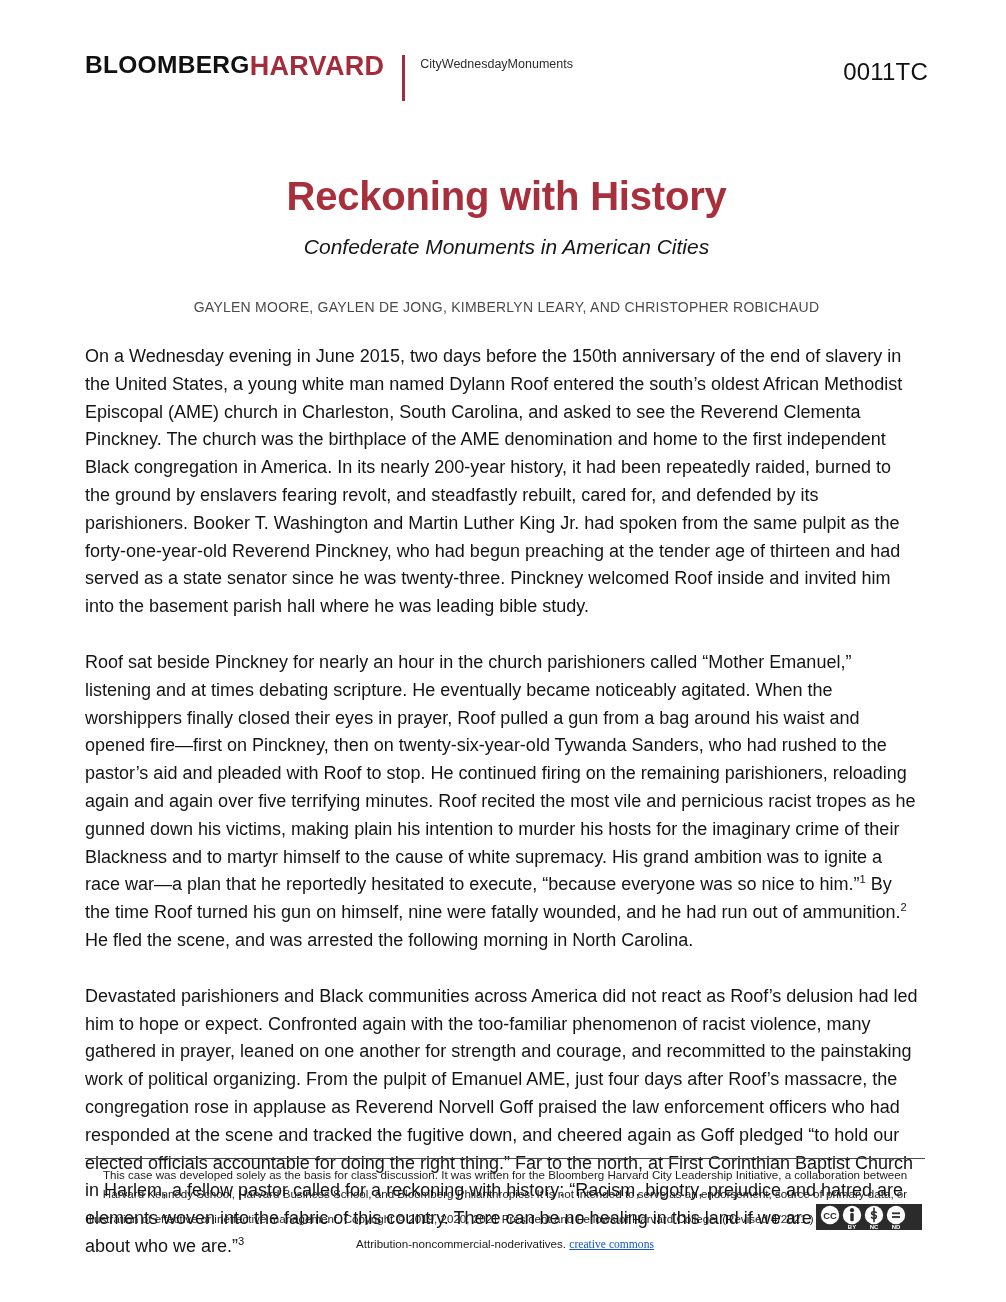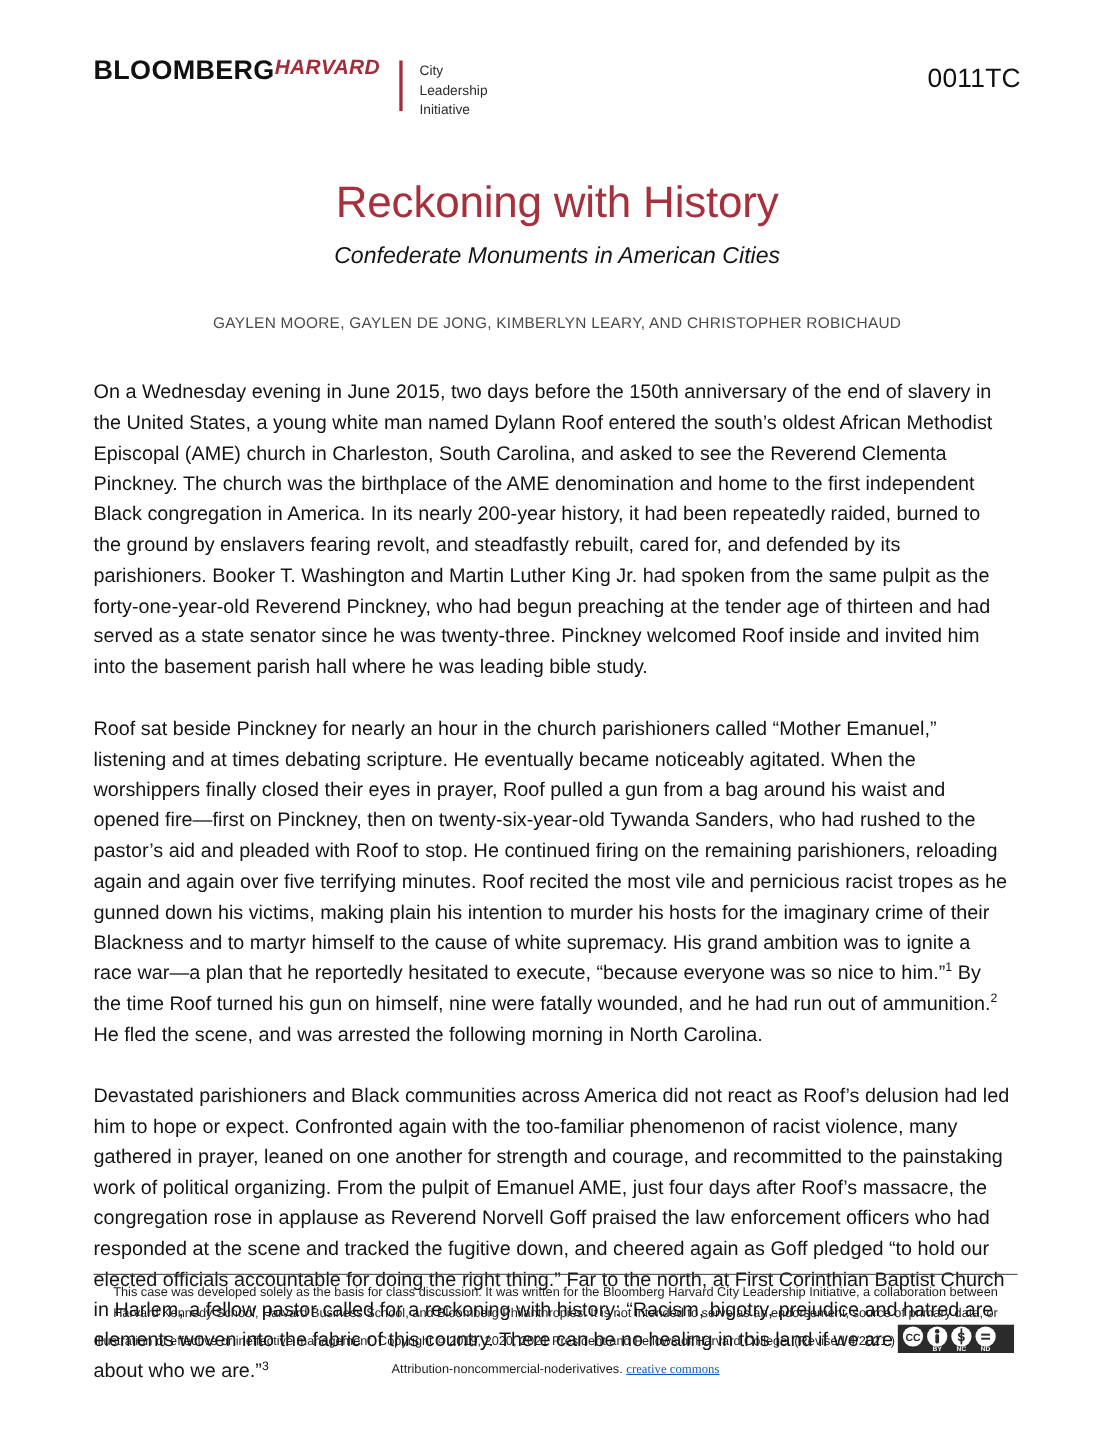--- a/index.html
+++ b/index.html
@@ -47,35 +47,33 @@
   .logo-bloomberg {
     font-family: "Liberation Sans", sans-serif;
     font-weight: bold;
     font-size: 24.5px;
     letter-spacing: 0.3px;
     color: #111111;
   }
   .logo-harvard {
     font-family: "Liberation Sans", sans-serif;
     font-weight: bold;
-    font-size: 19px;
+    font-size: 27px;
     letter-spacing: 0.3px;
     color: #A42B3A;
-    font-style: italic;
   }
   .logo-divider {
     width: 3px;
     height: 46px;
     background: #A42B3A;
     margin: 3px 15px 0 18px;
     flex: none;
   }
   .logo-sub {
     display: flex;
-    flex-direction: column;
     font-size: 12.5px;
     line-height: 1.42;
     color: #2c2c2c;
     padding-top: 4px;
   }
   .doc-code {
     position: absolute;
     right: 0;
     top: 6px;
     font-size: 24px;
@@ -86,24 +84,24 @@
   
   .title-block {
     position: absolute;
     top: 158px;
     left: 85px;
     right: 78px;
     text-align: center;
   }
   .doc-title {
     font-family: "Liberation Sans", sans-serif;
-    font-weight: normal;
+    font-weight: bold;
     font-size: 40px;
     color: #A8303C;
-    margin: 4px;
+    margin: 16px;
     line-height: 1.12;
     letter-spacing: -0.2px;
   }
   .doc-subtitle {
     font-family: "Liberation Sans", sans-serif;
     font-style: italic;
     font-weight: normal;
     font-size: 21px;
     color: #151515;
     margin: 14px 0 0 0;
@@ -175,22 +173,22 @@
   <div class="header">
 
     <div class="logo-block">
       <div class="logo-words">
         <span class="logo-bloomberg">BLOOMBERG</span>
         <span class="logo-harvard">HARVARD</span>
       </div>
       <div class="logo-divider"></div>
       <div class="logo-sub">
         <span>City</span>
-        <span>Leadership</span>
-        <span>Initiative</span>
+        <span>Wednesday</span>
+        <span>Monuments</span>
       </div>
     </div>
 
     <div class="doc-code">0011TC</div>
   </div>
 
   <div class="title-block">
     <h1 class="doc-title">Reckoning with History</h1>
     <h2 class="doc-subtitle">Confederate Monuments in American Cities</h2>
     <div class="doc-authors">GAYLEN MOORE, GAYLEN DE JONG, KIMBERLYN LEARY, AND CHRISTOPHER ROBICHAUD</div>

